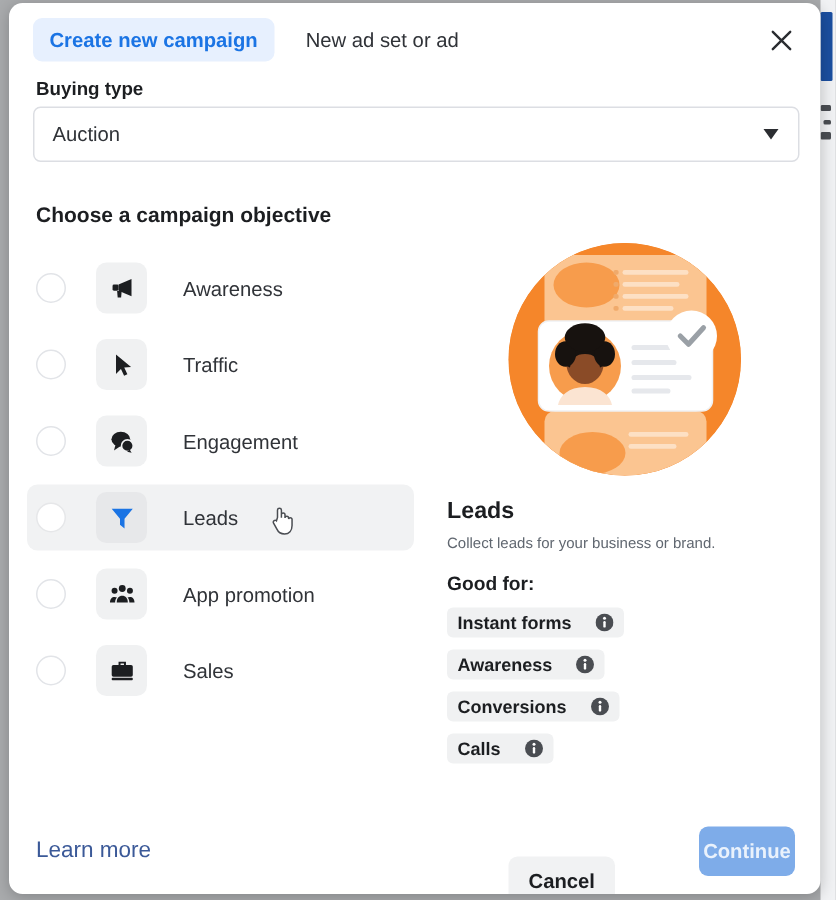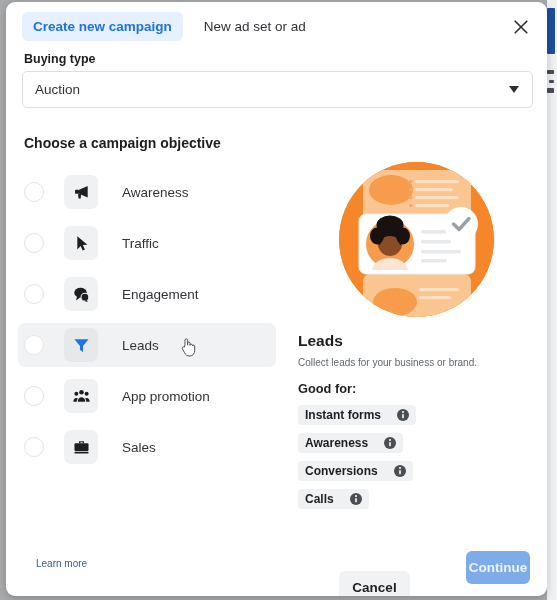--- a/index.html
+++ b/index.html
@@ -83,21 +83,21 @@
   .chip{
     display:inline-flex;align-items:center;gap:16px;
     background:#f0f1f2;border-radius:4px;padding:3px 7px;margin-bottom:8px;
     font-size:12px;color:#1c1e21;font-weight:bold;cursor:default;
   }
   .chip-row{display:block;}
   .info-ic{width:12px;height:12px;flex:none;}
 
   
   .footer{position:absolute;left:0;bottom:0;width:541px;height:58px;}
-  .learn-more{position:absolute;left:18px;top:20px;font-size:10px;color:#3b5998;cursor:pointer;margin-left:12px;}
+  .learn-more{position:absolute;left:18px;top:20px;font-size:15px;color:#3b5998;cursor:pointer;}
   .btn{
     position:absolute;top:13px;height:33px;border-radius:6px;
     display:flex;align-items:center;justify-content:center;
     font-size:13.5px;font-weight:bold;cursor:pointer;box-sizing:border-box;
   }
   .btn-cancel{right:137px;width:71px;background:#f1f2f3;color:#1c1e21;margin-top:20px;}
   .btn-continue{right:17px;width:64px;background:#7eace9;color:#eaf2fc;cursor:default;}
 </style>
 </head>
 <body>

